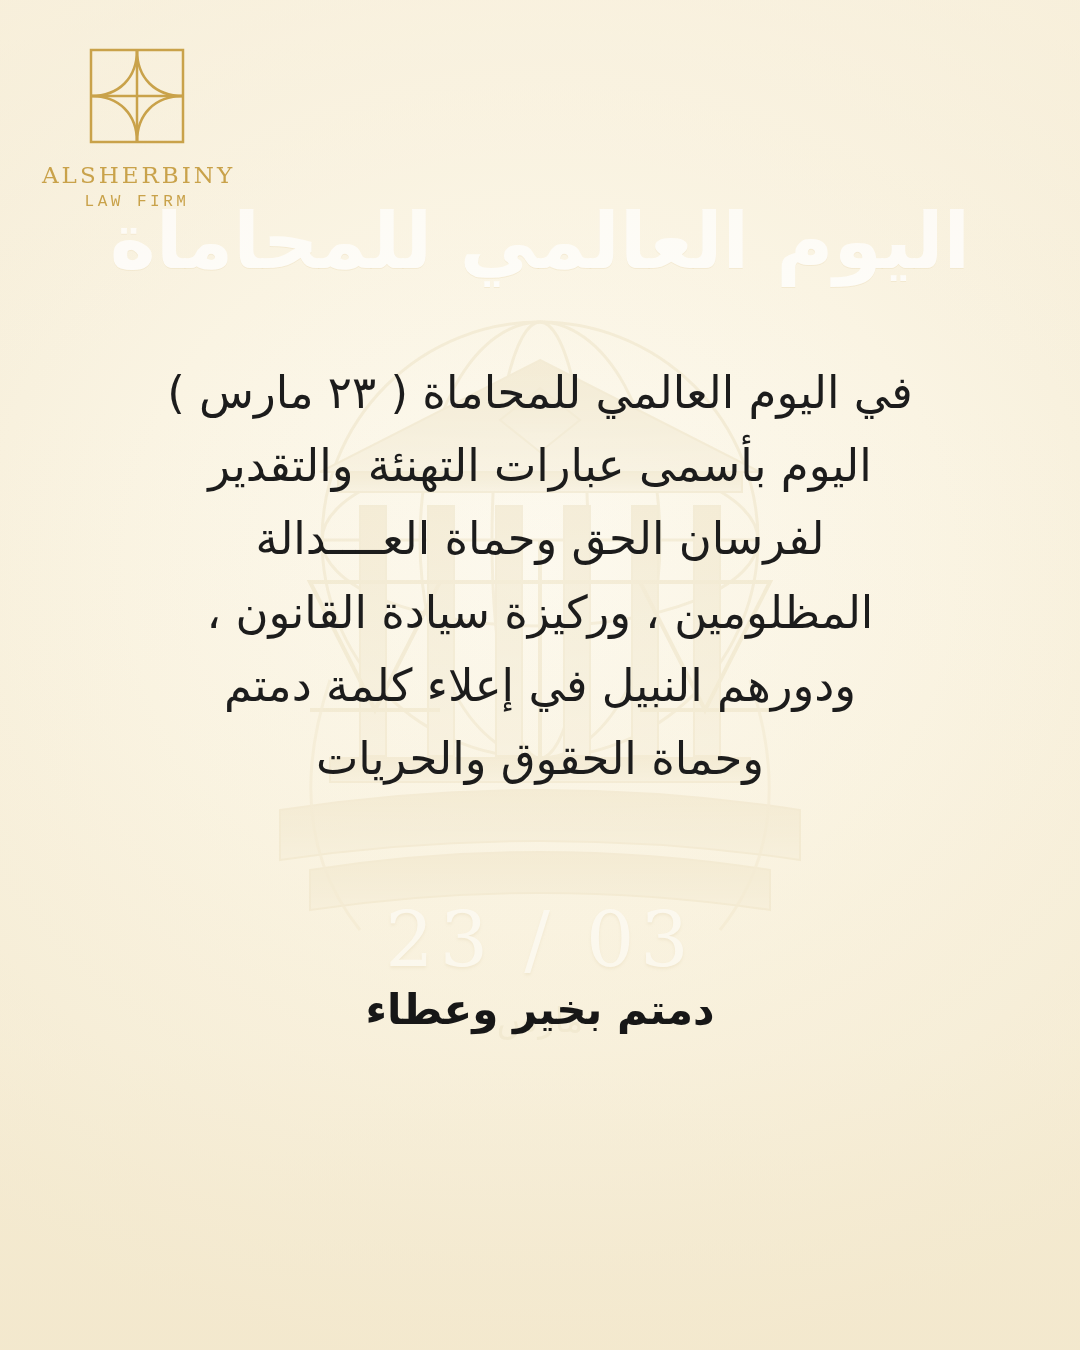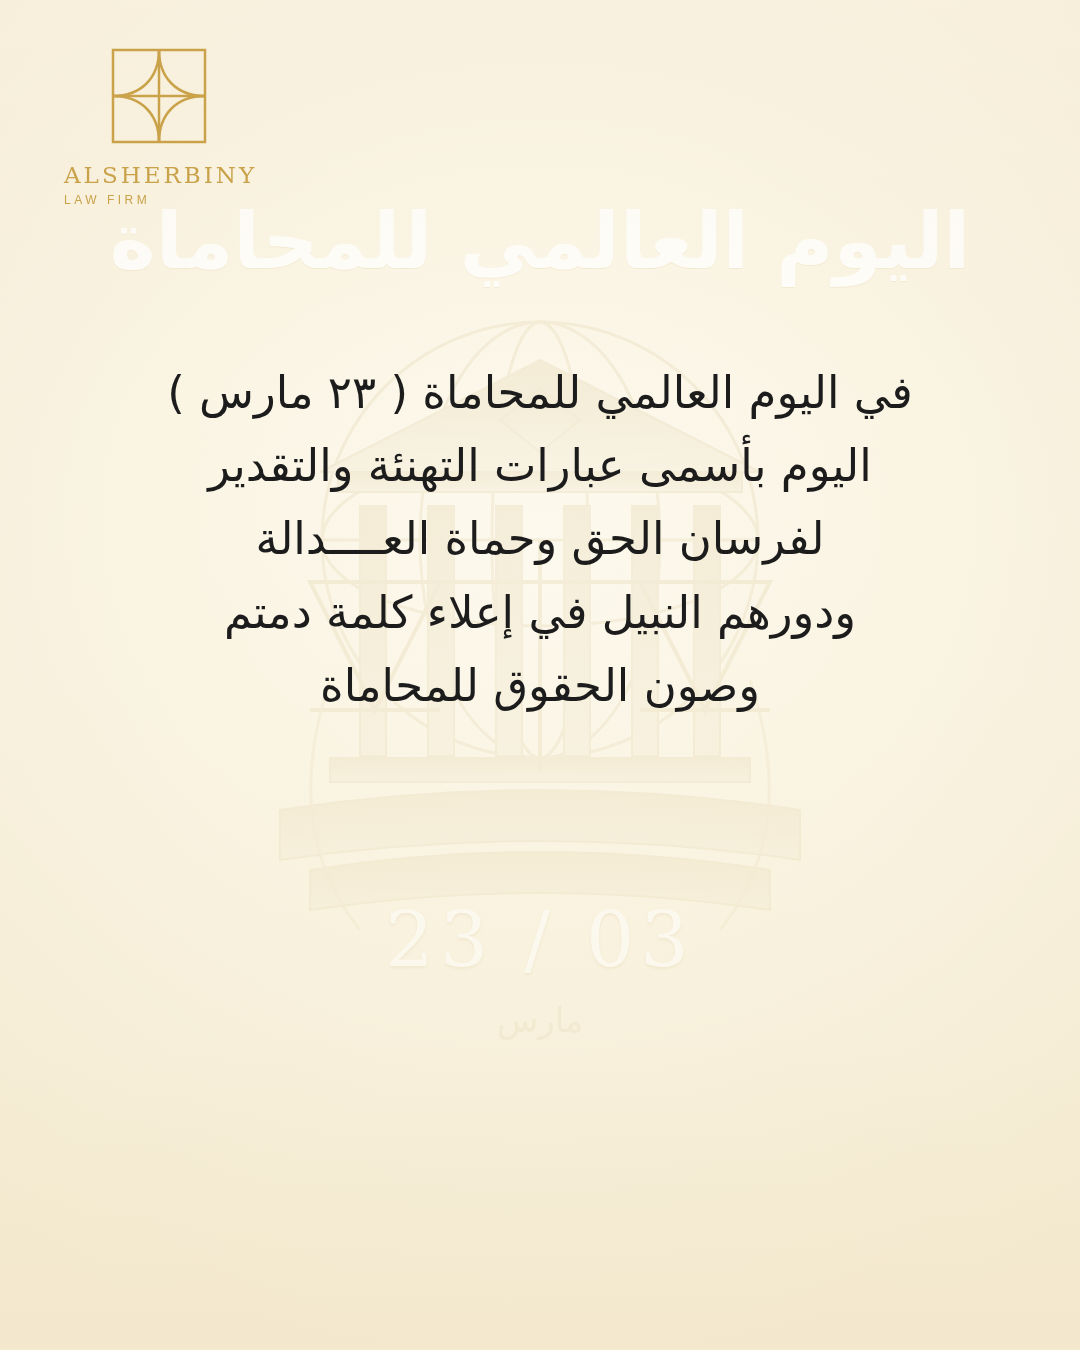--- a/index.html
+++ b/index.html
@@ -83,44 +83,44 @@
     color: #ffffff;
     opacity: 0.92;
     letter-spacing: 0px;
     pointer-events: none;
     text-shadow: 0 1px 0 rgba(230,216,180,0.45);
   }
 
   
   .logo {
     position: absolute;
-    left: 64px;
+    left: 42px;
     top: 44px;
     width: 190px;
-    text-align: left;
+    text-align: center;
     z-index: 5;
   }
   .logo-mark {
     width: 104px;
     height: 104px;
     margin: 0 auto;
   }
   .logo-mark svg { display: block; width: 100%; height: 100%; }
   .logo-name {
     margin-top: 14px;
     font-family: "DejaVu Serif", "Liberation Serif", serif;
     font-size: 23px;
     letter-spacing: 3px;
     color: #c9a24a;
     direction: ltr;
   }
   .logo-sub {
     margin-top: 5px;
-    font-family: Liberation Sans, sans-serif;
-    font-size: 12px;
+    font-family: Liberation Mono, monospace;
+    font-size: 16px;
     letter-spacing: 3.5px;
     color: #c9a24a;
     direction: ltr;
   }
 
   
   .message {
     position: absolute;
     left: 38px;
     right: 38px;
@@ -222,18 +222,20 @@
       </svg>
     </div>
     <div class="logo-name">ALSHERBINY</div>
     <div class="logo-sub">LAW FIRM</div>
   </div>
 
   <div class="message">
     <p class="msg-line">في اليوم العالمي للمحاماة ( ٢٣ مارس )</p>
     <p class="msg-line">اليوم بأسمى عبارات التهنئة والتقدير</p>
     <p class="msg-line">لفرسان الحق وحماة العــــدالة</p>
+    <p class="msg-line">المظلومين ، وركيزة سيادة القانون ،</p>
     <p class="msg-line">ودورهم النبيل في إعلاء كلمة دمتم</p>
-    <p class="msg-line">وصون الحقوق للمحاماة</p>
+    <p class="msg-line">وحماة الحقوق والحريات</p>
   </div>
 
+  <div class="closing">دمتم بخير وعطاء</div>
 
 </div>
 
 </body></html>

